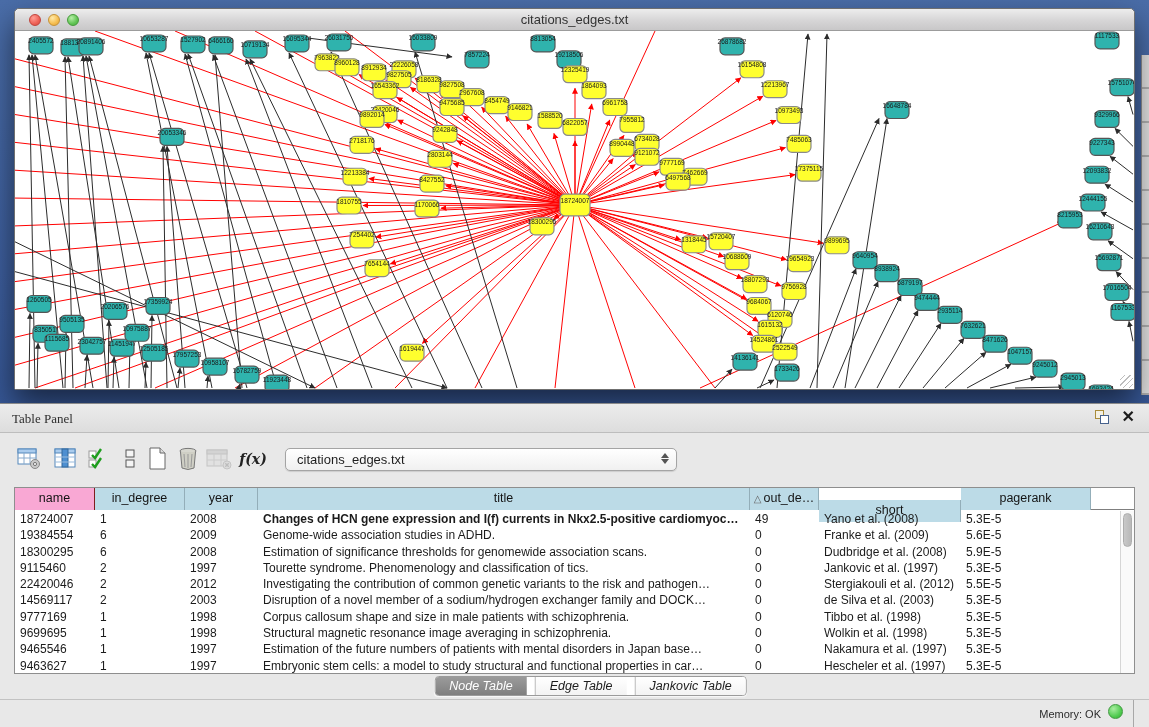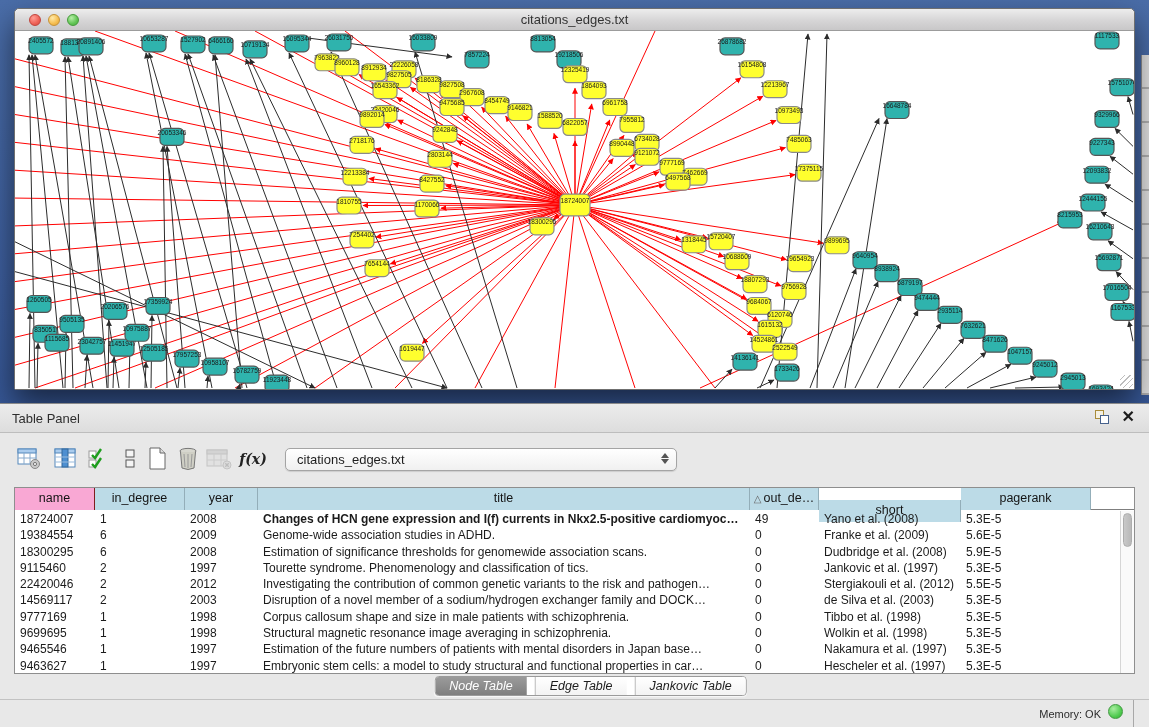--- a/index.html
+++ b/index.html
@@ -28,21 +28,21 @@
 
   
   #stray-scrollbar { position:absolute; left:1141px; top:55px; width:8px; height:340px;
     background:repeating-linear-gradient(180deg,#dedede 0 32px,#adadad 32px 34px);
     border-left:1px solid #8f8f8f; }
 
   
   #table-panel { position:absolute; left:0; top:403px; width:1149px; height:324px;
     background:#e8e8e8; border-top:1px solid #8a8a8a; }
   .panel-header { position:relative; height:29px;
-    background:linear-gradient(180deg,#ececec,#dddddd); border-bottom:1px solid #bdbdbd; }
+    background:linear-gradient(180deg,#ececec,#dddddd); border-bottom:1px solid #bdbdbd;font-family:Liberation Serif, serif; }
   .panel-title { position:absolute; left:12px; top:7px; font-size:13px; color:#2e2e2e; }
   .ph-icons { position:absolute; right:14px; top:5px; display:flex; gap:12px; align-items:center; }
   .float-ico { position:relative; width:16px; height:16px; }
   .float-ico .sq1 { position:absolute; left:1px; top:1px; width:9px; height:9px; border:1.5px solid #a98c3a; background:#f4f0e2;}
   .float-ico .sq2 { position:absolute; right:1px; bottom:1px; width:9px; height:9px; border:1.5px solid #46618c; background:#fff;}
   .close-ico { font-size:16px; font-weight:bold; color:#1c1c1c; line-height:16px; }
 
   .toolbar { position:absolute; left:0; top:30px; width:100%; height:52px; }
   .tb-ico { position:absolute; top:12px; width:26px; height:26px; display:flex;
     align-items:center; justify-content:center; cursor:default; }

